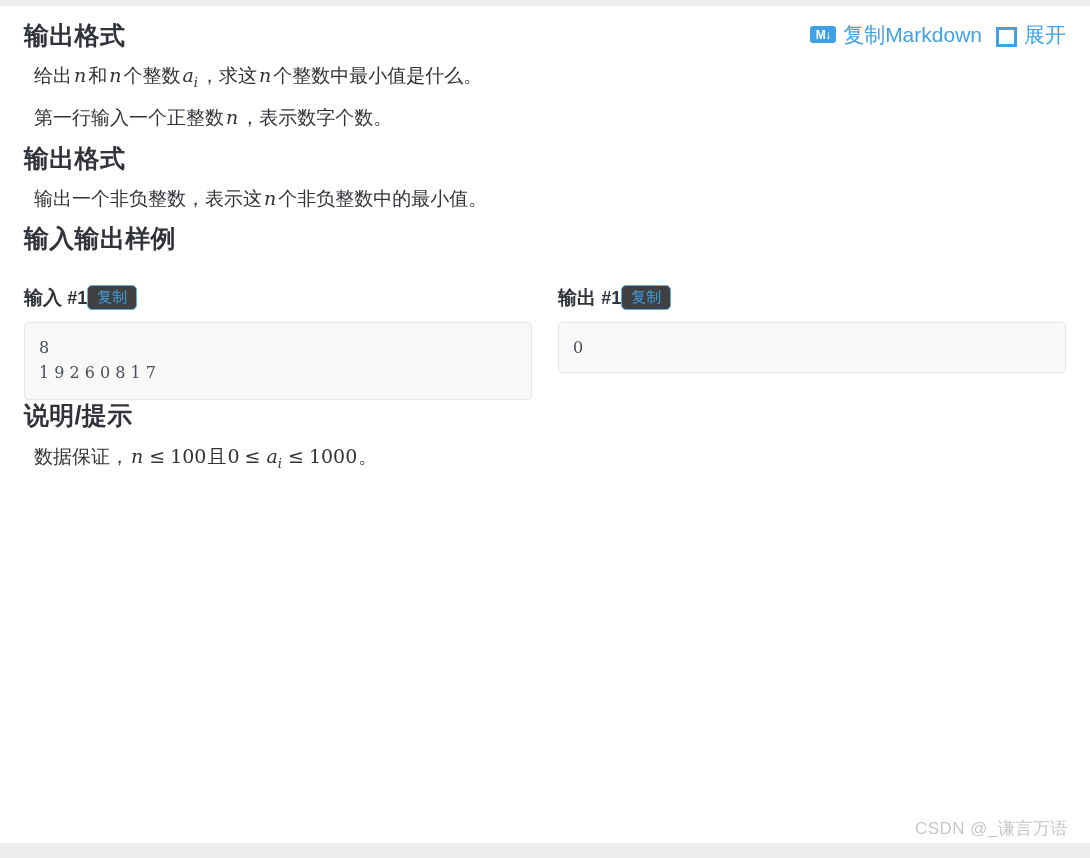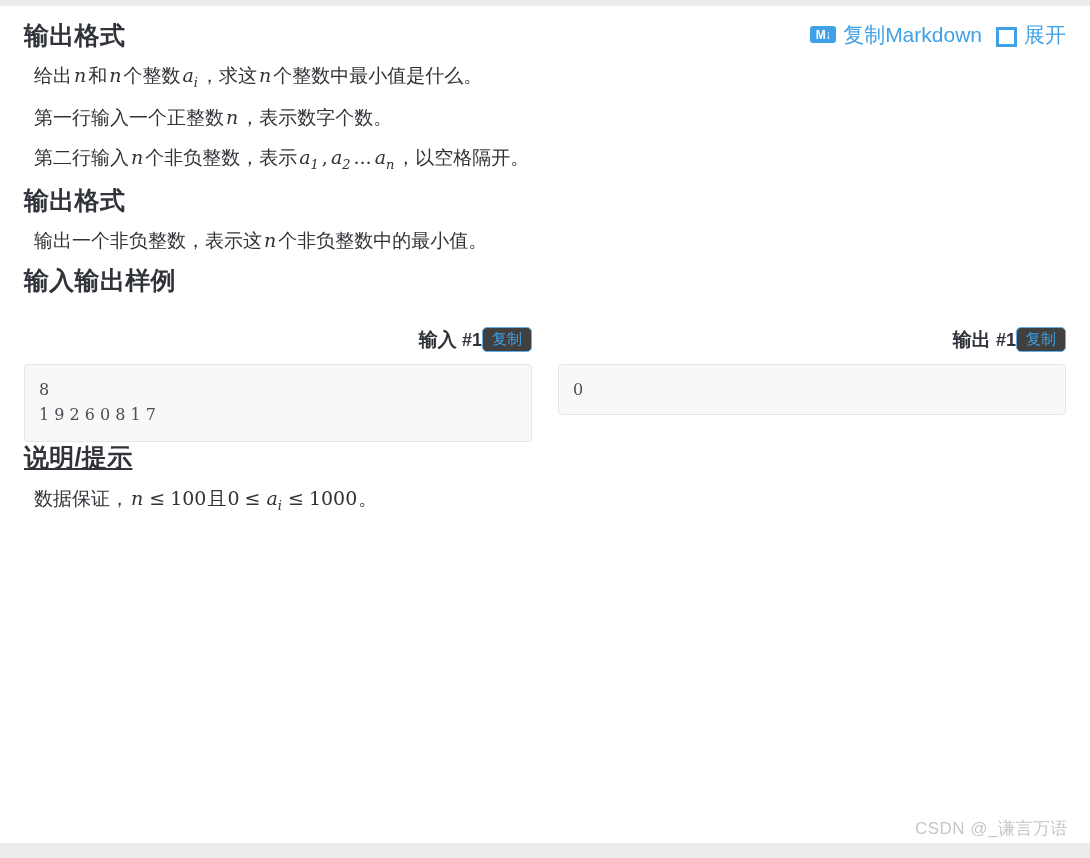--- a/index.html
+++ b/index.html
@@ -132,34 +132,34 @@
   }
 
   
   .gap-desc  { margin-top: 28px; }
   .gap-h-in  { margin-top: 36px; }
   .gap-p1    { margin-top: 28px; }
   .gap-p2    { margin-top: 30px; }
   .gap-h-out { margin-top: 37px; }
   .gap-p3    { margin-top: 29px; }
   .gap-h-ex  { margin-top: 40px; }
-  .gap-h-note{ margin-top: 41px; text-decoration: underline; }
+  .gap-h-note{ margin-top: 41px; }
   .gap-pnote { margin-top: 29px; }
 
   
   .samples {
     display: flex;
     gap: 26px;
     margin-top: 28px;
   }
   .sample-col { flex: 1 1 0; min-width: 0; }
   .sample-head {
     display: flex;
     align-items: center;
-    justify-content: flex-end;
+    justify-content: flex-start;
     height: 30px;
   }
   .sample-label {
     font-size: 19px;
     font-weight: bold;
     color: #30333a;
   }
   .sample-label .hash {
     font-weight: bold;
     font-size: 18px;
@@ -229,23 +229,20 @@
 
   <p class="body-text gap-desc">
     <span>给出</span><span class="mi">n</span><span>和</span><span class="mi">n</span><span>个整数</span><span class="mi"><span>a</span><sub>i</sub></span><span>，求这</span><span class="mi">n</span><span>个整数中最小值是什么。</span>
   </p>
 
 
   <p class="body-text gap-p1">
     <span>第一行输入一个正整数</span><span class="mi">n</span><span>，表示数字个数。</span>
   </p>
 
-  <p class="body-text gap-p2">
-    <span>第二行输入</span><span class="mi">n</span><span>个非负整数，表示</span><span class="mi"><span>a</span><sub>1</sub></span><span class="mn">,</span><span class="mi"><span>a</span><sub>2</sub></span><span class="mn">...</span><span class="mi"><span>a</span><sub>n</sub></span><span>，以空格隔开。</span>
-  </p>
 
   <h2 class="sec-title gap-h-out">输出格式</h2>
 
   <p class="body-text gap-p3">
     <span>输出一个非负整数，表示这</span><span class="mi">n</span><span>个非负整数中的最小值。</span>
   </p>
 
   <h2 class="sec-title gap-h-ex">输入输出样例</h2>
 
   <div class="samples">

